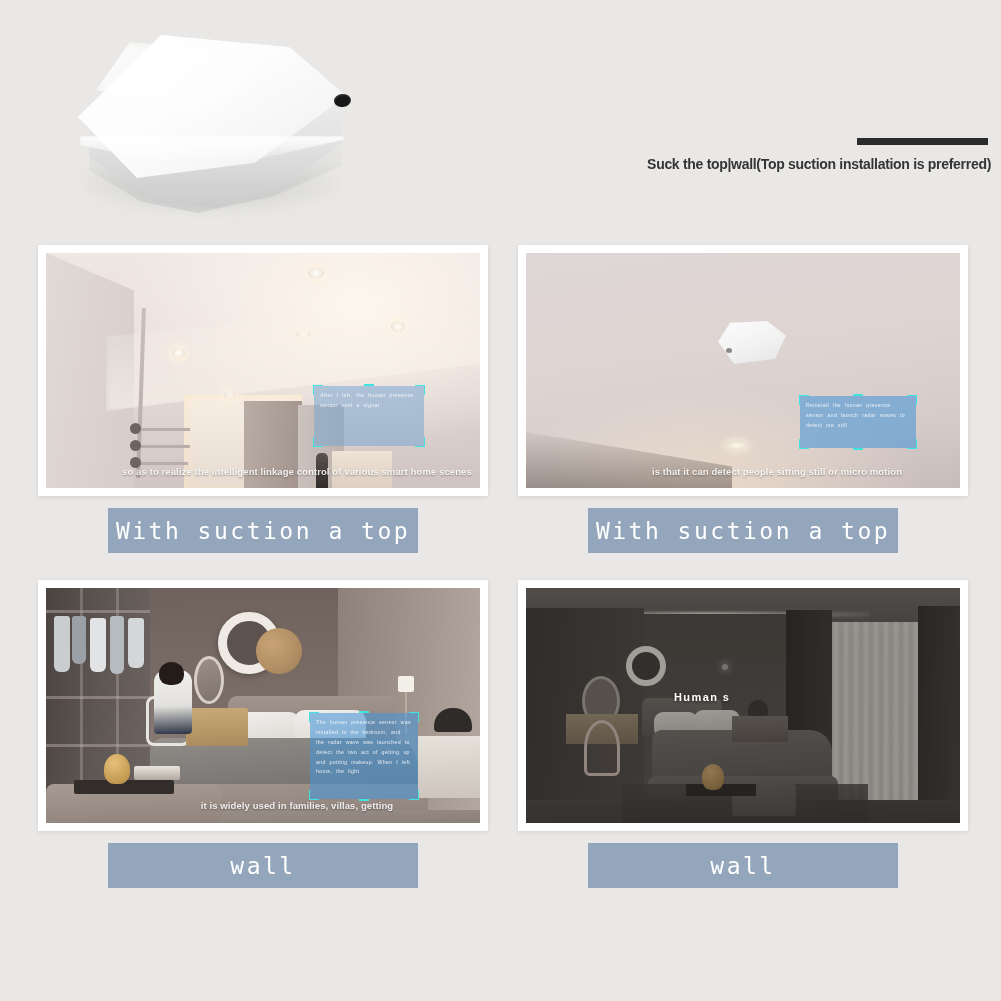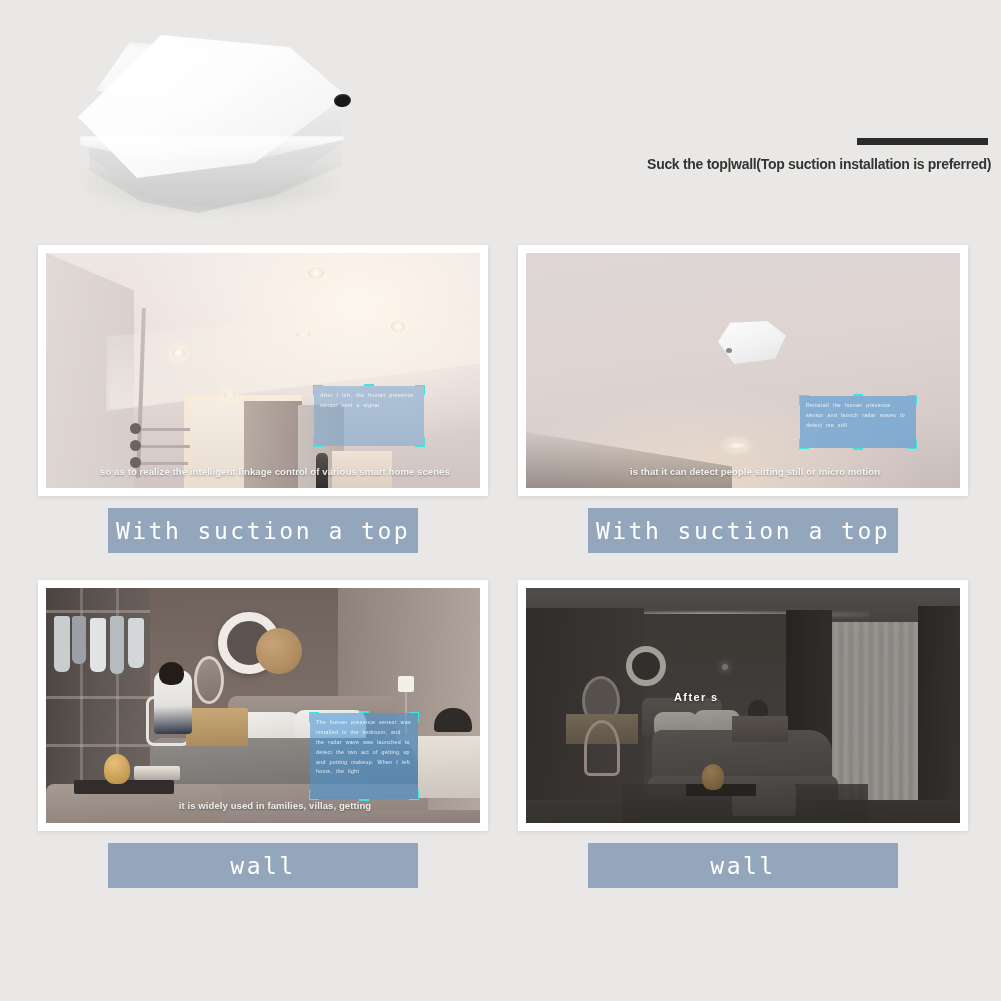--- a/index.html
+++ b/index.html
@@ -497,28 +497,29 @@
     position: absolute; top: -1.6px; left: 50%; margin-left: -5px;
     width: 10px; height: 1.6px; background: #3fe6e0;
   }
   .corner-mid-b {
     position: absolute; bottom: -1.6px; left: 50%; margin-left: -5px;
     width: 10px; height: 1.6px; background: #3fe6e0;
   }
 
   .subtitle {
     position: absolute;
-    left: 10px; width: 438px;
+    left: 0; width: 438px;
     text-align: center;
     color: rgba(255,255,255,0.88);
     font-size: 9.5px;
     font-weight: 600;
     letter-spacing: 0.1px;
     text-shadow: 0 1px 2px rgba(0,0,0,0.35);
     white-space: nowrap;
+    padding-left: 32px;
   }
   .overlay-label {
     position: absolute;
     color: #ffffff;
     font-size: 11px;
     font-weight: 700;
     letter-spacing: 1.4px;
     text-shadow: 0 1px 3px rgba(0,0,0,0.6);
     white-space: nowrap;
   }
@@ -719,19 +720,19 @@
       <div class="s4-lampshade"></div>
 
       <div class="s4-floor"></div>
       <div class="s4-rug"></div>
       <div class="s4-ottoman"></div>
       <div class="s4-table"></div>
       <div class="s4-figurine"></div>
       <div class="s4-specks"></div>
       <div class="s4-dim"></div>
 
-      <div class="overlay-label" style="left:148px; top:103px;">After s</div>
+      <div class="overlay-label" style="left:148px; top:103px;">Human s</div>
     </div>
   </div>
   <div class="caption-bar" style="left:70px; top:263px; width:310px;">
     <span class="caption-text">wall</span>
   </div>
 </div>
 
 </body></html>

